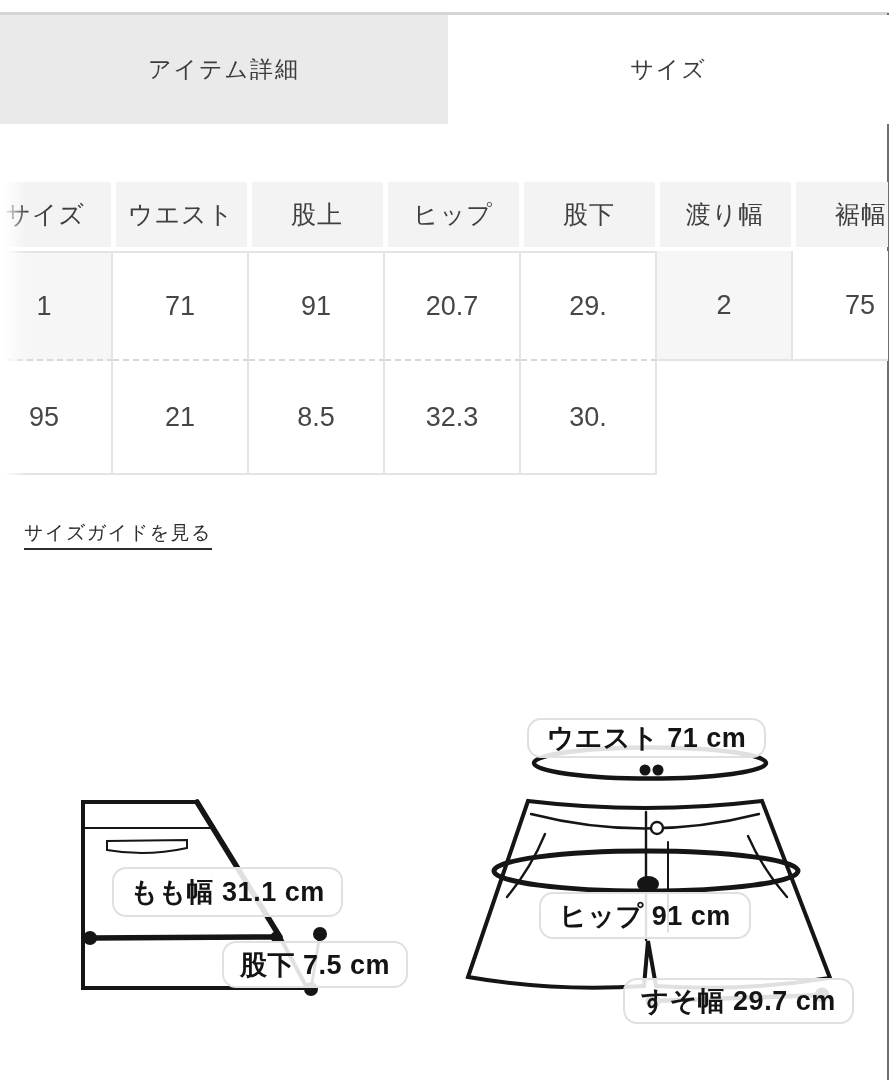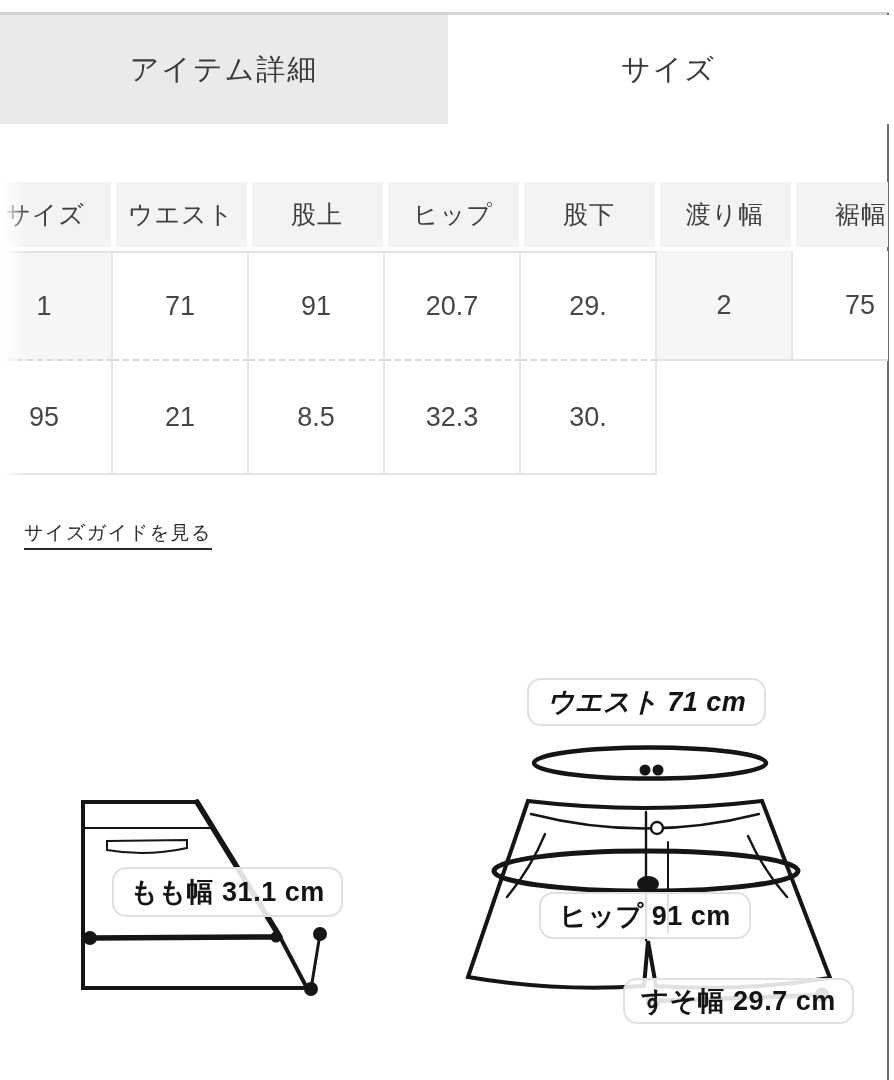--- a/index.html
+++ b/index.html
@@ -8,21 +8,21 @@
     overflow:hidden;font-family:"Liberation Sans", sans-serif;
   }
   
   .top-line{position:absolute;left:0;top:12px;width:889px;height:3px;background:#d5d5d5;}
   
   .right-line{position:absolute;left:887px;top:13px;width:2px;height:1067px;background:#6f6f6f;}
 
   
   .tab-bar{position:absolute;left:0;top:15px;width:889px;height:109px;display:flex;}
   .tab{flex:0 0 448px;display:flex;align-items:center;justify-content:center;
-       font-size:29px;letter-spacing:2px;color:#3b3b3b;cursor:pointer;}
+       font-size:23px;letter-spacing:2px;color:#3b3b3b;cursor:pointer;}
   .tab.inactive{background:#eaeaea;}
   .tab.active{flex:1 1 auto;background:#ffffff;}
 
   
   .table-wrap{position:absolute;left:0;top:182px;width:888px;height:296px;overflow:hidden;}
   .size-table{display:grid;grid-template-columns:repeat(7,136px);
       grid-template-rows:69px 110px 114px;width:952px;margin-left:-23px;}
   .h-cell{height:65px;margin:0 2.5px;background:#f3f3f3;display:flex;align-items:center;
       justify-content:center;font-size:25px;color:#3f3f3f;letter-spacing:1px;}
   .b-cell{background:#ffffff;display:flex;align-items:center;justify-content:center;
@@ -39,21 +39,21 @@
       display:inline-block;}
 
   
   .diagram-svg{position:absolute;left:0;top:690px;width:894px;height:390px;}
   .pill{position:absolute;display:flex;align-items:center;justify-content:center;
       background:rgba(255,255,255,0.87);border:2px solid #e0e0e0;border-radius:14px;
       font-size:27px;font-weight:bold;color:#141414;white-space:nowrap;letter-spacing:0.5px;
       box-sizing:border-box;}
   .pill-thigh {left:112px;top:867px;width:231px;height:50px;}
   .pill-inseam{left:222px;top:941px;width:186px;height:47px;}
-  .pill-waist {left:527px;top:678px;width:239px;height:48px;font-style:italic;}
+  .pill-waist {left:527px;top:718px;width:239px;height:40px;}
   .pill-hip   {left:539px;top:892px;width:212px;height:47px;}
   .pill-hem   {left:623px;top:978px;width:231px;height:46px;}
 </style>
 </head>
 <body>
 
 <div class="screen">
 
   <div class="top-line"></div>
   <div class="right-line"></div>
@@ -126,16 +126,17 @@
       <ellipse cx="648" cy="884" rx="11" ry="8" fill="#151515" stroke="none"></ellipse>
 
       <path d="M653,1001 L822,995" stroke-width="4.5"></path>
       <circle cx="653" cy="1001" r="7.5" fill="#151515" stroke="none"></circle>
       <circle cx="822" cy="995" r="7.5" fill="#151515" stroke="none"></circle>
     </g>
   </svg>
 
   <div class="pill pill-waist">ウエスト 71 cm</div>
   <div class="pill pill-thigh">もも幅 31.1 cm</div>
+  <div class="pill pill-inseam">股下 7.5 cm</div>
   <div class="pill pill-hip">ヒップ 91 cm</div>
   <div class="pill pill-hem">すそ幅 29.7 cm</div>
 
 </div>
 
 </body></html>

